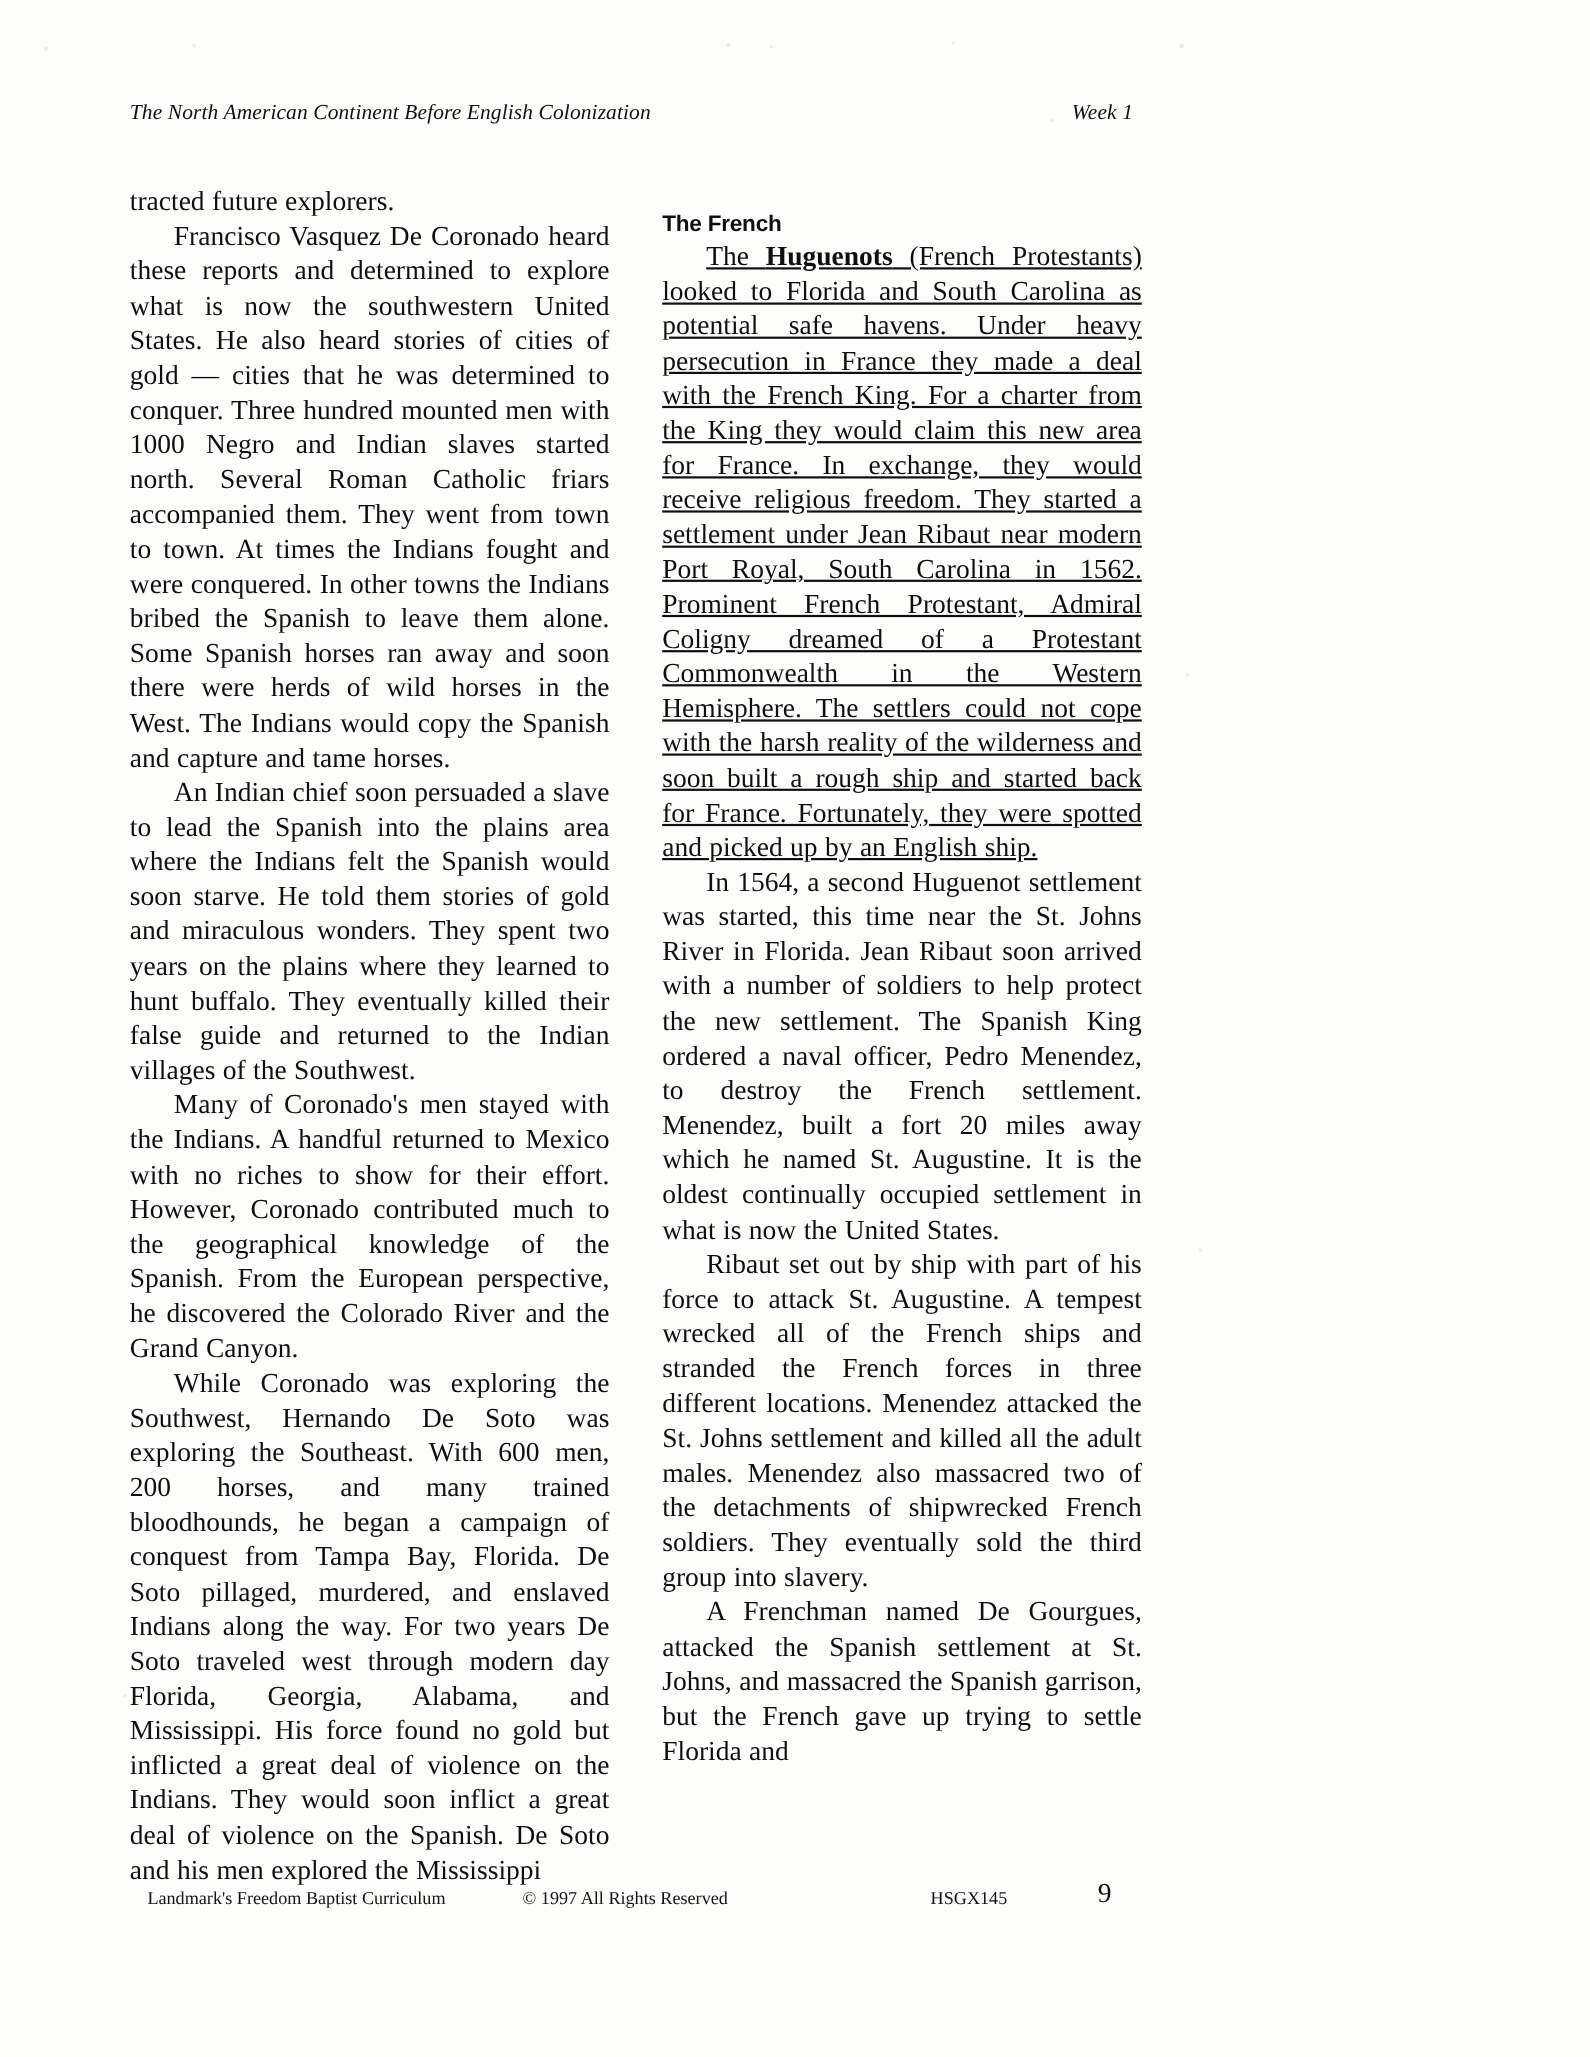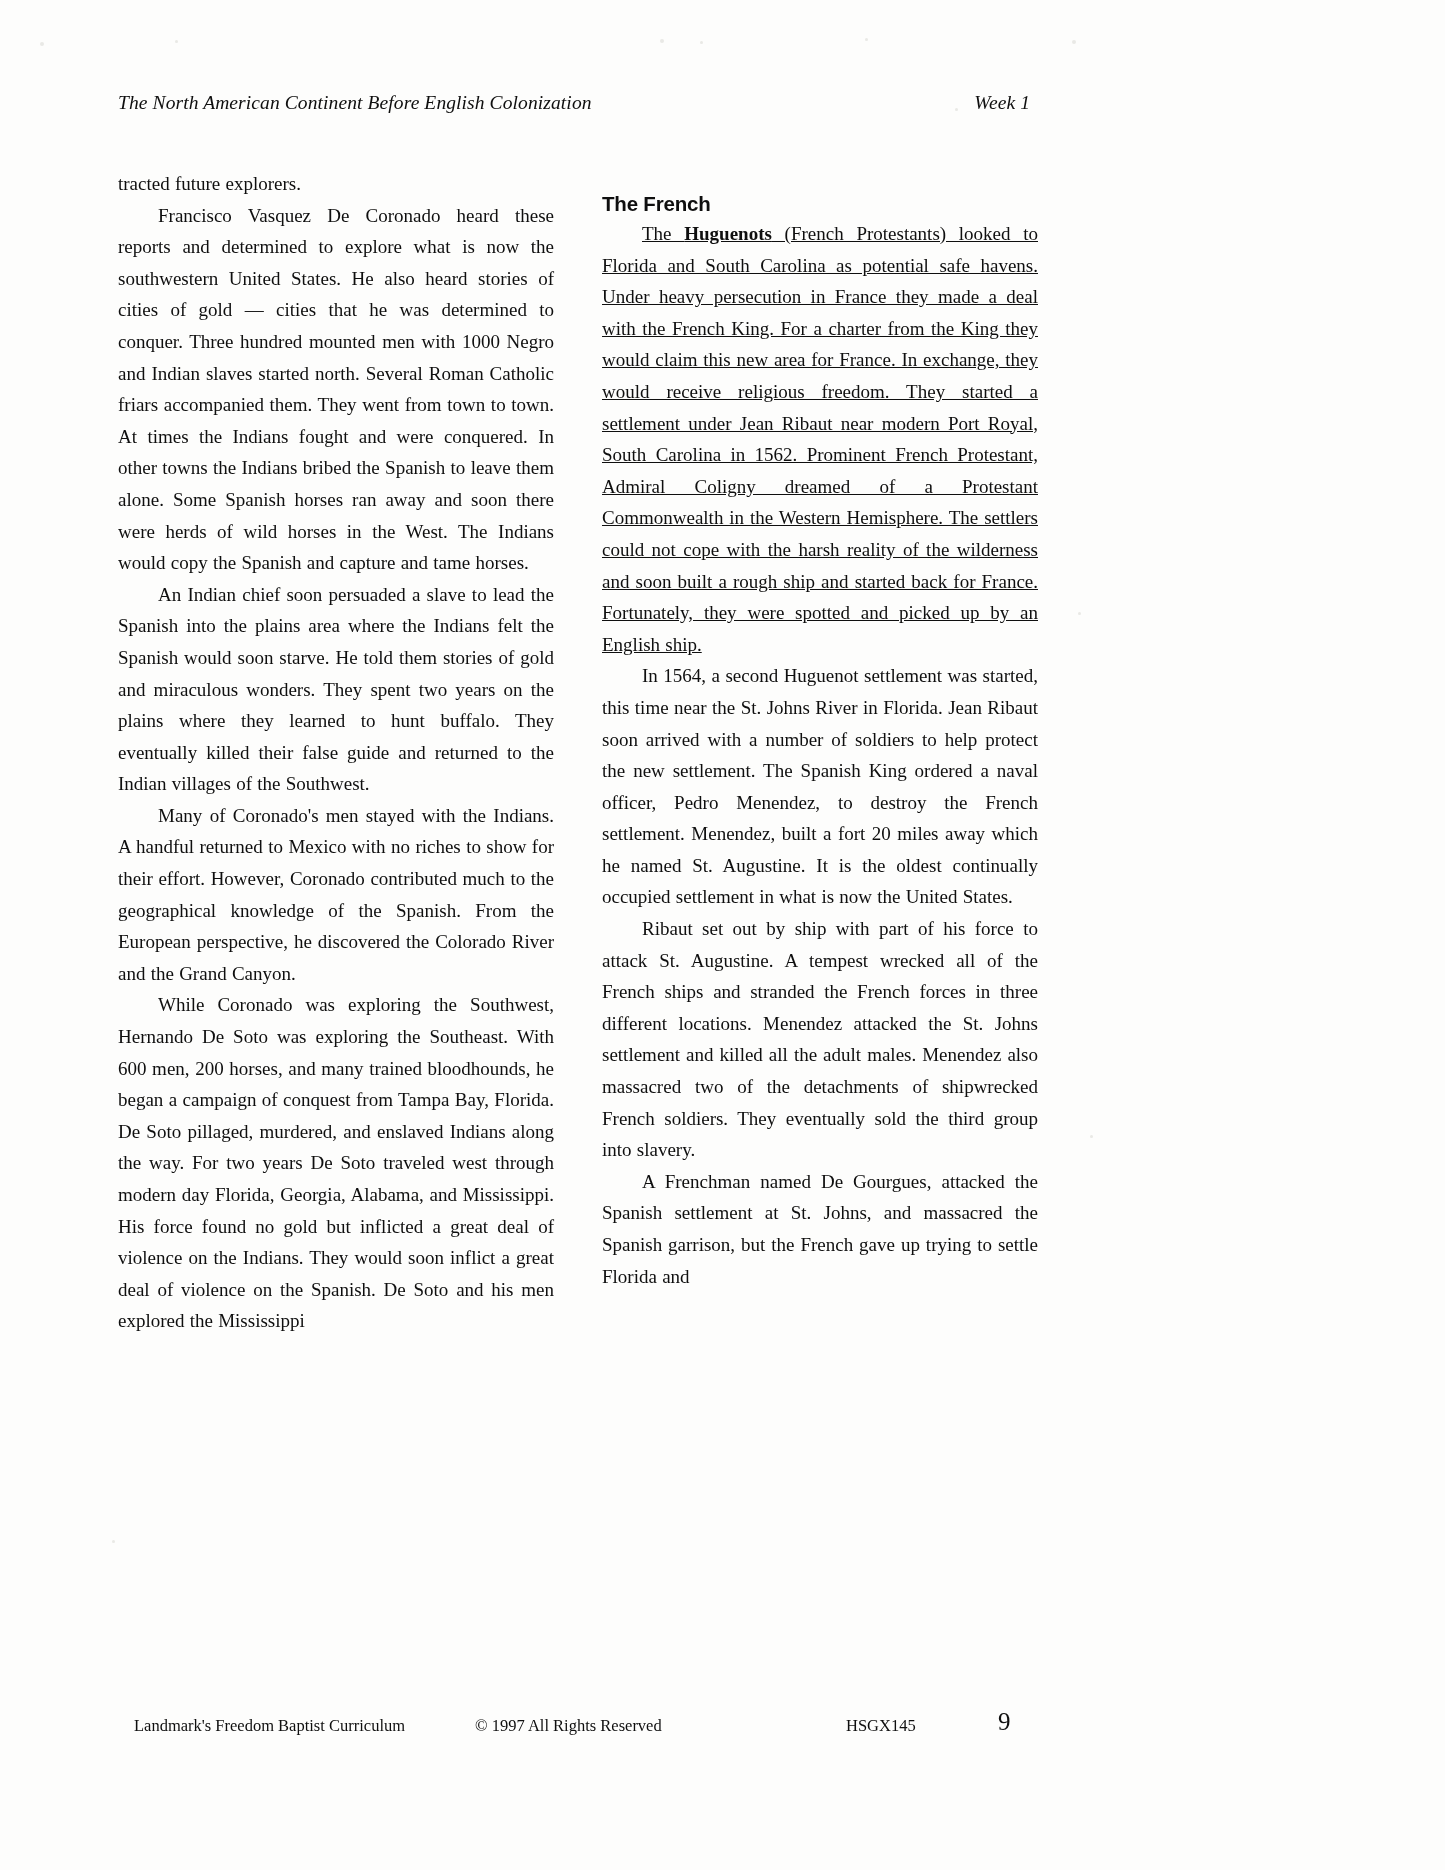--- a/index.html
+++ b/index.html
@@ -63,21 +63,21 @@
     width: 920px;
     display: flex;
     gap: 48px;
   }
   .col {
     width: 436px;
   }
 
   p.body {
     margin: 0;
-    font-size: 19px;
+    font-size: 25px;
     line-height: 31.6px;
     text-align: justify;
     text-justify: inter-word;
     -webkit-hyphens: none;
     hyphens: none;
     word-spacing: .5px;
   }
   p.indent { text-indent: 40px; }
   p.body + p.body { margin-top: 0; }
 

